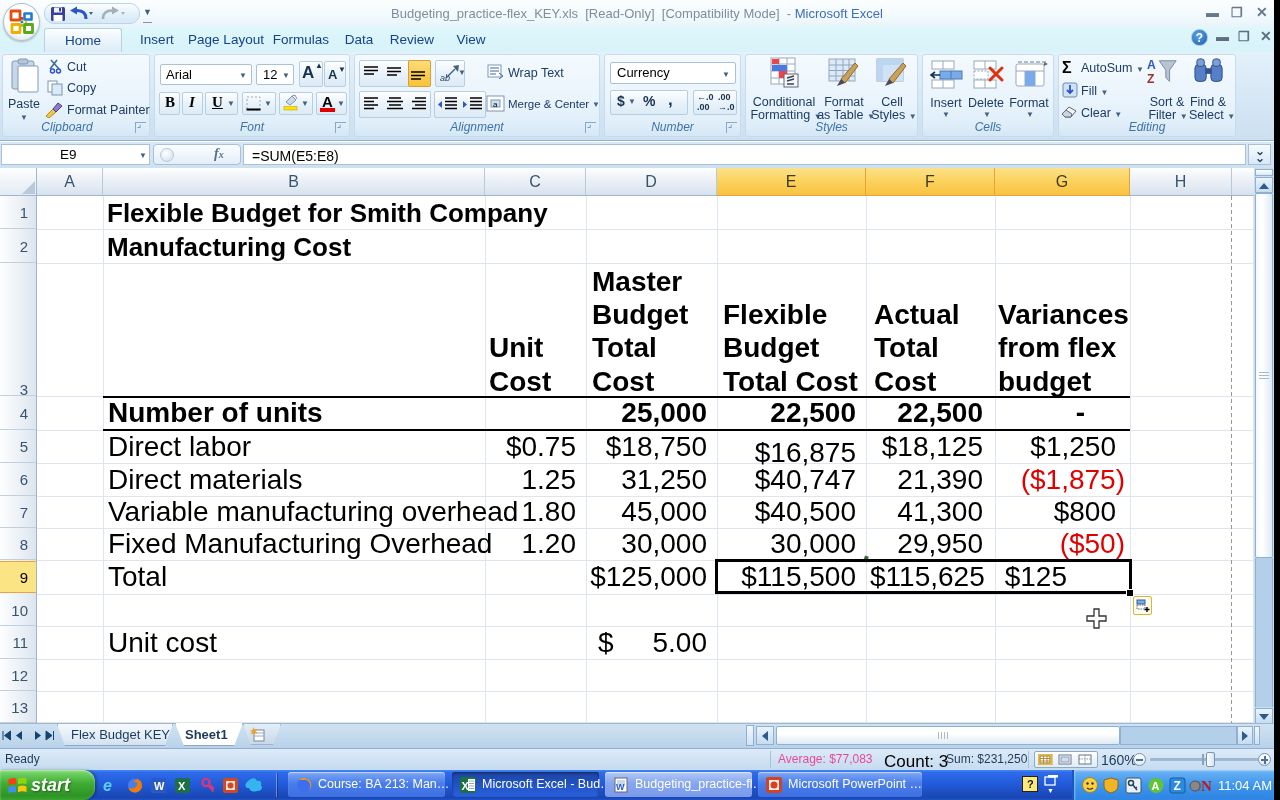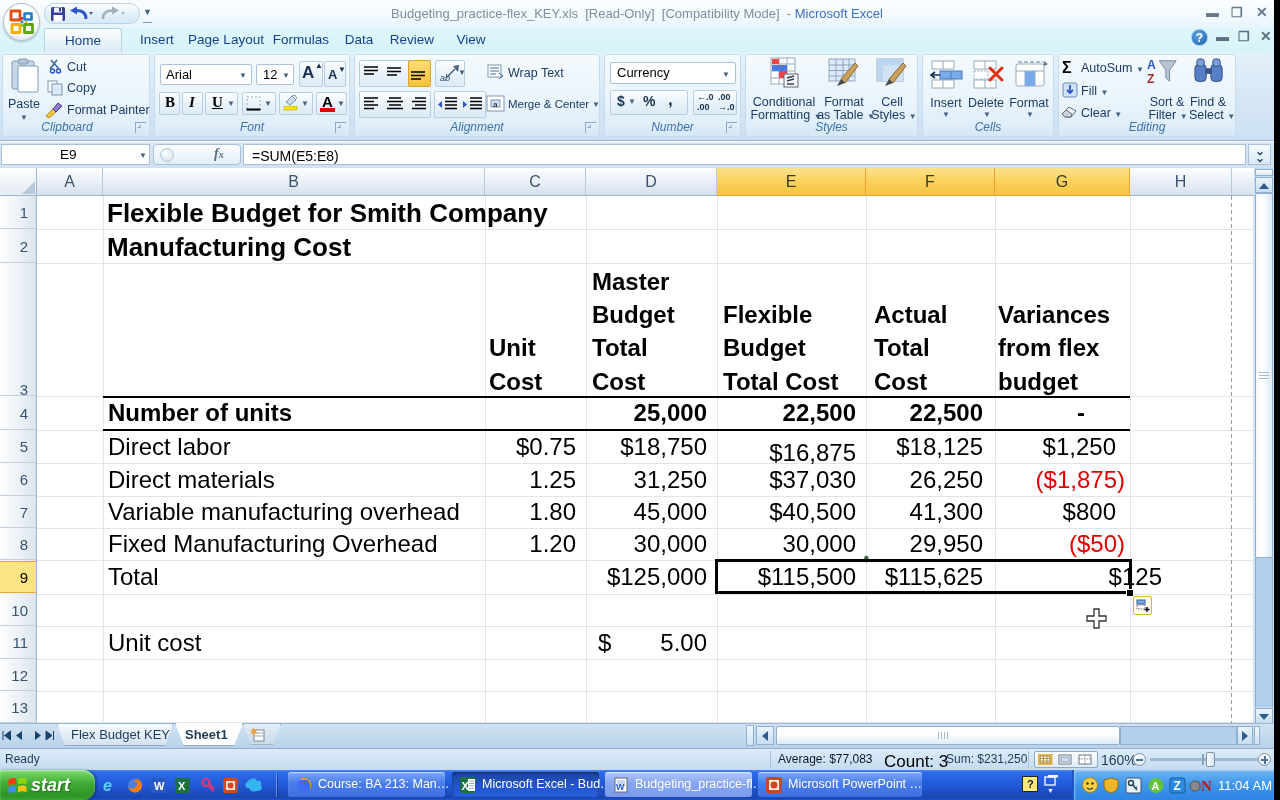--- a/index.html
+++ b/index.html
@@ -42,21 +42,21 @@
 
 #sheet{left:0;top:168px;width:1254px;height:555px;background:#fff;}
 #colhdr{left:0;top:0;width:1254px;height:28px;background:linear-gradient(#fdfefe,#e8eef5 55%,#d7e2ee);border-bottom:1px solid #9eb6ce;}
 .ch{top:0;height:27px;text-align:center;font-size:16px;color:#39536f;line-height:28px;border-right:1px solid #b8c9da;}
 .chsel{background:linear-gradient(#fce18b,#fbd35f 45%,#f8c340);color:#3b3b22;border-right:1px solid #e8a23b;border-bottom:1px solid #e8a23b;height:28px;}
 #selall{left:0;top:0;width:37px;height:27px;border-right:1px solid #9eb6ce;background:linear-gradient(#fdfefe,#e4ebf3);}
 #rowhdr{left:0;top:28px;width:37px;height:527px;background:linear-gradient(90deg,#fdfefe,#e7edf4 70%,#dbe4ee);border-right:1px solid #9eb6ce;}
 .rh{left:0;width:36px;text-align:right;padding-right:8px;font-size:15px;color:#39536f;border-bottom:1px solid #c2d0de;}
 .gl-v{top:28px;width:1px;height:527px;background:#dfe5ee;}
 .gl-h{left:37px;width:1217px;height:1px;background:#dfe5ee;}
-.cell{font-size:24px;color:#000;}
+.cell{font-size:28px;color:#000;}
 .num{text-align:right;}
 .bold{font-weight:bold;}
 .red{color:#e00000;}
 
 #tabsbar{left:0;top:723px;width:1274px;height:25px;background:linear-gradient(#cfe2f2,#b9d2e9);border-top:1px solid #9eb6ce;}
 
 #statusbar{left:0;top:748px;width:1274px;height:22px;background:linear-gradient(#dcebf8,#c5dbf0);border-top:1px solid #94add1;font-size:12px;color:#222;}
 
 #taskbar{left:0;top:770px;width:1274px;height:30px;background:linear-gradient(#4a8af4,#2e6bea 8%,#2159d8 50%,#1a46b0 92%,#1f52cc);}
 #blackedge{left:1274px;top:0;width:6px;height:800px;background:#000;}
@@ -428,40 +428,40 @@
 
 <div class="cell t" style="left:108px;top:263px;height:32px;line-height:31px;">Direct labor</div>
 <div class="cell num" style="left:489px;top:263px;width:87px;height:32px;line-height:31px;">$0.75</div>
 <div class="cell num" style="left:590px;top:263px;width:117px;height:32px;line-height:31px;">$18,750</div>
 <div class="cell num" style="left:721px;top:269px;width:135px;height:32px;line-height:31px;">$16,875</div>
 <div class="cell num" style="left:870px;top:263px;width:113px;height:32px;line-height:31px;">$18,125</div>
 <div class="cell num" style="left:999px;top:263px;width:117px;height:32px;line-height:31px;">$1,250</div>
 <div class="cell t" style="left:108px;top:296px;height:32px;line-height:31px;">Direct materials</div>
 <div class="cell num" style="left:489px;top:296px;width:87px;height:32px;line-height:31px;">1.25</div>
 <div class="cell num" style="left:590px;top:296px;width:117px;height:32px;line-height:31px;">31,250</div>
-<div class="cell num" style="left:721px;top:296px;width:135px;height:32px;line-height:31px;">$37,030</div>
-<div class="cell num" style="left:870px;top:296px;width:113px;height:32px;line-height:31px;">26,250</div>
+<div class="cell num" style="left:721px;top:296px;width:135px;height:32px;line-height:31px;">$40,747</div>
+<div class="cell num" style="left:870px;top:296px;width:113px;height:32px;line-height:31px;">21,390</div>
 <div class="cell num red" style="left:999px;top:296px;width:126px;height:32px;line-height:31px;">($1,875)</div>
 <div class="cell t" style="left:108px;top:329px;height:31px;line-height:30px;">Variable manufacturing overhead</div>
 <div class="cell num" style="left:489px;top:329px;width:87px;height:31px;line-height:30px;">1.80</div>
 <div class="cell num" style="left:590px;top:329px;width:117px;height:31px;line-height:30px;">45,000</div>
 <div class="cell num" style="left:721px;top:329px;width:135px;height:31px;line-height:30px;">$40,500</div>
 <div class="cell num" style="left:870px;top:329px;width:113px;height:31px;line-height:30px;">41,300</div>
 <div class="cell num" style="left:999px;top:329px;width:117px;height:31px;line-height:30px;">$800</div>
 <div class="cell t" style="left:108px;top:361px;height:31px;line-height:30px;">Fixed Manufacturing Overhead</div>
 <div class="cell num" style="left:489px;top:361px;width:87px;height:31px;line-height:30px;">1.20</div>
 <div class="cell num" style="left:590px;top:361px;width:117px;height:31px;line-height:30px;">30,000</div>
 <div class="cell num" style="left:721px;top:361px;width:135px;height:31px;line-height:30px;">30,000</div>
 <div class="cell num" style="left:870px;top:361px;width:113px;height:31px;line-height:30px;">29,950</div>
 <div class="cell num red" style="left:999px;top:361px;width:126px;height:31px;line-height:30px;">($50)</div>
 <div class="cell t" style="left:108px;top:393px;height:33px;line-height:32px;">Total</div>
 <div class="cell num" style="left:590px;top:393px;width:117px;height:33px;line-height:32px;">$125,000</div>
 <div class="cell num" style="left:721px;top:393px;width:135px;height:33px;line-height:32px;">$115,500</div>
 <div class="cell num" style="left:870px;top:393px;width:113px;height:33px;line-height:32px;">$115,625</div>
-<div class="cell num" style="left:1045px;top:393px;width:117px;height:33px;line-height:32px;">$125</div>
+<div class="cell num" style="left:950px;top:393px;width:117px;height:33px;line-height:32px;">$125</div>
 <div class="cell t" style="left:108px;top:459px;height:32px;line-height:31px;">Unit cost</div>
 <div class="cell" style="left:598px;top:459px;height:32px;line-height:31px;">$</div>
 <div class="cell num" style="left:590px;top:459px;width:117px;height:32px;line-height:31px;">5.00</div>
 
 <div style="left:864px;top:388px;width:4px;height:6px;background:#3a6b35;transform:rotate(18deg);"></div>
 <div style="left:715px;top:391px;width:417px;height:35px;border:3px solid #000;"></div>
 <div style="left:1126px;top:421px;width:8px;height:8px;background:#000;border:1px solid #fff;"></div>
 
 <div style="left:1133px;top:428px;width:19px;height:19px;background:#fffef2;border:1px solid #e0b430;border-radius:2px;">
 <svg style="left:2px;top:2px;" width="14" height="14" viewBox="0 0 14 14">
@@ -513,21 +513,21 @@
 <div style="left:776px;top:726px;width:344px;height:19px;background:linear-gradient(#fbfdfe,#ffffff 40%,#dfeaf4);border:1px solid #8fb0d1;border-radius:2px;"></div>
 <div style="left:938px;top:732px;width:10px;height:7px;background:repeating-linear-gradient(90deg,#aab9c9 0 1px,transparent 1px 3px);"></div>
 <div style="left:1120px;top:726px;width:117px;height:19px;background:#b4cfe9;border:1px solid #8fb0d1;"></div>
 <div style="left:1237px;top:726px;width:16px;height:19px;background:linear-gradient(#eaf4fc,#c6dcf0);border:1px solid #8fb0d1;"></div>
 <div style="left:1242px;top:731px;width:0;height:0;border-top:5px solid transparent;border-bottom:5px solid transparent;border-left:6px solid #2f5a8c;"></div>
 <div style="left:1254px;top:726px;width:6px;height:19px;background:linear-gradient(#f2f8fd,#cfe2f2);border:1px solid #8fb0d1;"></div>
 <div id="statusbar"></div>
 <div style="left:5px;top:752px;font-size:12px;color:#1f3a55;" class="t">Ready</div>
 <div style="left:770px;top:751px;width:1px;height:17px;background:#a8c0d8;"></div>
 <div style="left:1028px;top:751px;width:1px;height:17px;background:#a8c0d8;"></div>
-<div style="left:778px;top:752px;font-size:12px;color:#0f172a;" class="t">Average: $77,083</div>
+<div style="left:778px;top:752px;font-size:12px;color:#ec4899;" class="t">Average: $77,083</div>
 <div style="left:884px;top:752px;font-size:17px;color:#000000;" class="t">Count: 3</div>
 <div style="left:946px;top:752px;font-size:12px;color:#1f3a55;" class="t">Sum: $231,250</div>
 <div style="left:1034px;top:751px;width:64px;height:17px;background:linear-gradient(#fdfeff,#e0ecf7);border:1px solid #8fa9c4;border-radius:2px;"></div>
 <svg style="left:1038px;top:754px;" width="56" height="11" viewBox="0 0 56 11">
  <rect x="0" y="0" width="14" height="11" fill="#fbd868" stroke="#c89830"></rect>
  <rect x="2" y="2" width="10" height="7" fill="#fff" stroke="#a07820"></rect>
  <path d="M2 4.5 h10 M2 7 h10 M5.5 2 v7 M9 2 v7" stroke="#a07820" stroke-width=".8"></path>
  <rect x="21" y="1" width="12" height="9" fill="#fff" stroke="#678"></rect>
  <rect x="23" y="3" width="8" height="5" fill="#cfe0f2" stroke="#89a"></rect>
  <rect x="41" y="1" width="12" height="9" fill="#fff" stroke="#678"></rect>

